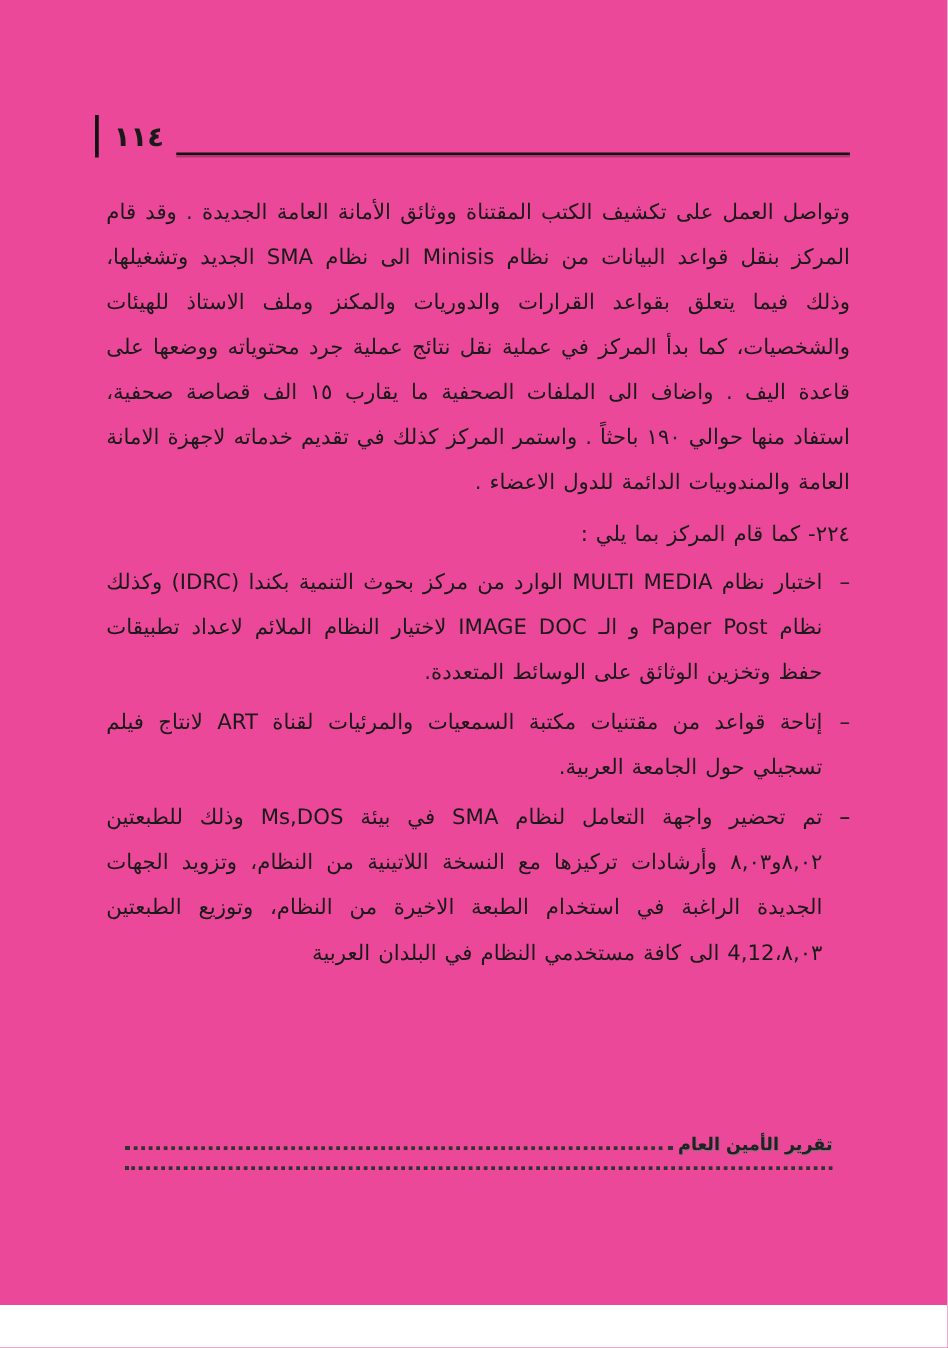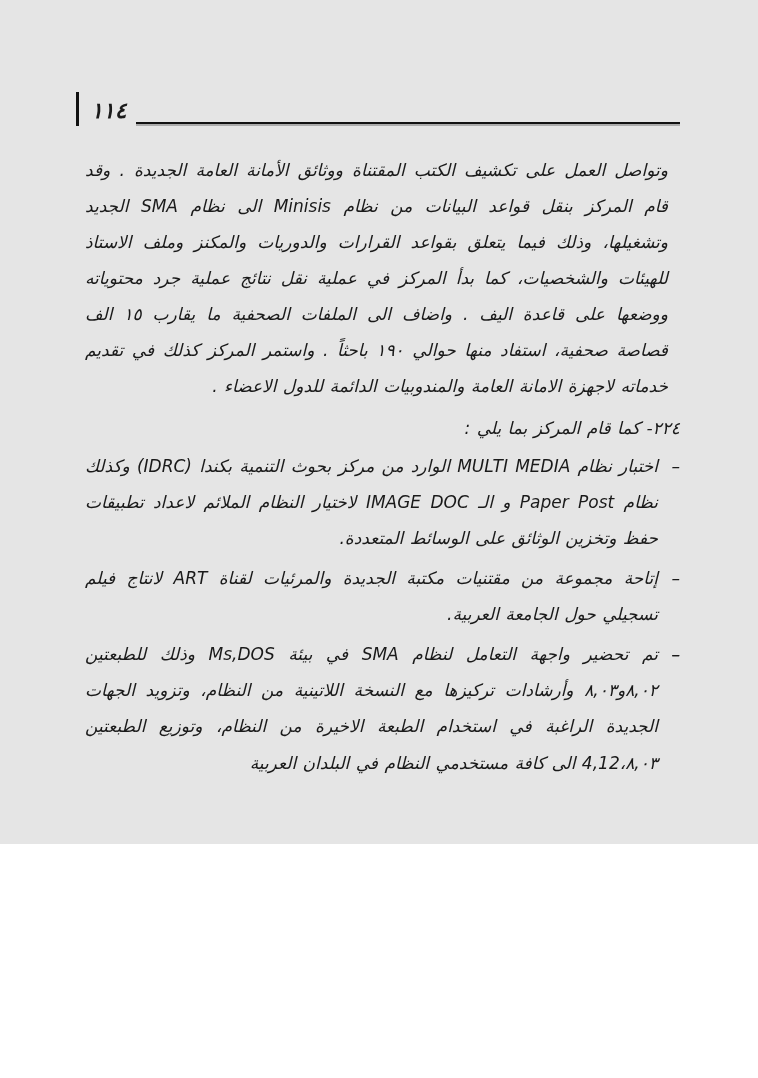--- a/index.html
+++ b/index.html
@@ -3,27 +3,26 @@
 <meta charset="utf-8">
 <style>
   html, body {
     margin: 0;
     padding: 0;
     background: #ffffff;
   }
   .sheet {
     position: relative;
     width: 758px;
-    height: 844px;
-    background: #e5e5e5;
+    height: 1044px;
+    background: #ec4899;
     font-family: "DejaVu Sans", sans-serif;
     color: #1a1a1a;
     overflow: hidden;
     box-sizing: border-box;
-    font-style: italic;
   }
 
   
   .page-header {
     position: absolute;
     top: 92px;
     left: 76px;
     right: 78px;
     display: flex;
     align-items: flex-end;
@@ -55,21 +54,21 @@
     top: 152px;
     right: 78px;
     left: 85px;
     direction: rtl;
     text-align: justify;
     font-size: 17px;
     line-height: 2.12;
     word-spacing: 1px;
   }
   .intro-para {
-    margin: 0 12px 6px 0;
+    margin: 0 0 6px 0;
     text-align: justify;
   }
   .item-line {
     margin: 0 0 2px 0;
   }
   .item-num {
     font-weight: 500;
   }
   .bullet {
     position: relative;
@@ -136,21 +135,21 @@
       <span>كما قام المركز بما يلي :</span>
     </p>
 
     <div class="bullet">
       <span class="dash">–</span>
       <span>اختبار نظام MULTI MEDIA الوارد من مركز بحوث التنمية بكندا (IDRC) وكذلك نظام Paper Post و الـ IMAGE DOC لاختيار النظام الملائم لاعداد تطبيقات حفظ وتخزين الوثائق على الوسائط المتعددة.</span>
     </div>
 
     <div class="bullet">
       <span class="dash">–</span>
-      <span>إتاحة مجموعة من مقتنيات مكتبة الجديدة والمرئيات لقناة ART لانتاج فيلم تسجيلي حول الجامعة العربية.</span>
+      <span>إتاحة قواعد من مقتنيات مكتبة السمعيات والمرئيات لقناة ART لانتاج فيلم تسجيلي حول الجامعة العربية.</span>
     </div>
 
     <div class="bullet">
       <span class="dash">–</span>
     </div>
 
     <div class="bullet">
       <span class="dash">–</span>
       <span>تم تحضير واجهة التعامل لنظام SMA في بيئة Ms,DOS وذلك للطبعتين ٨,٠٢و٨,٠٣ وأرشادات تركيزها مع النسخة اللاتينية من النظام، وتزويد الجهات الجديدة الراغبة في استخدام الطبعة الاخيرة من النظام، وتوزيع الطبعتين 4,12،٨,٠٣ الى كافة مستخدمي النظام في البلدان العربية</span>
     </div>

